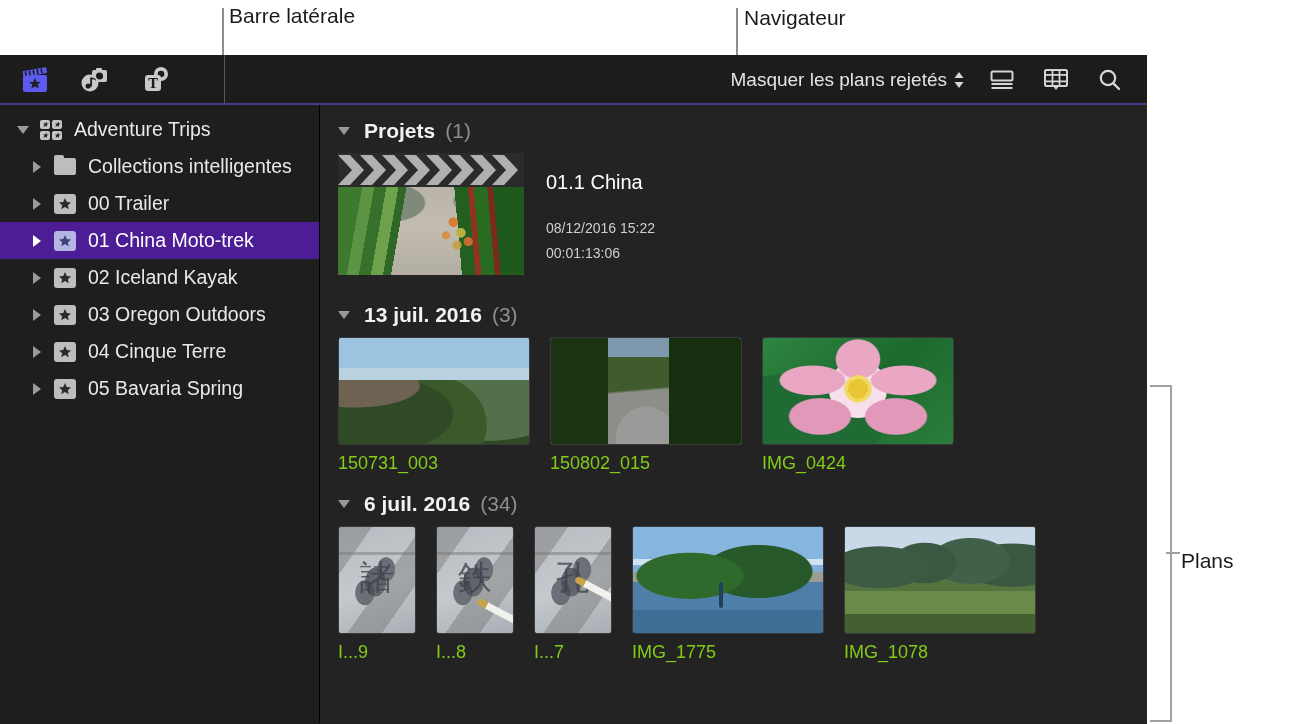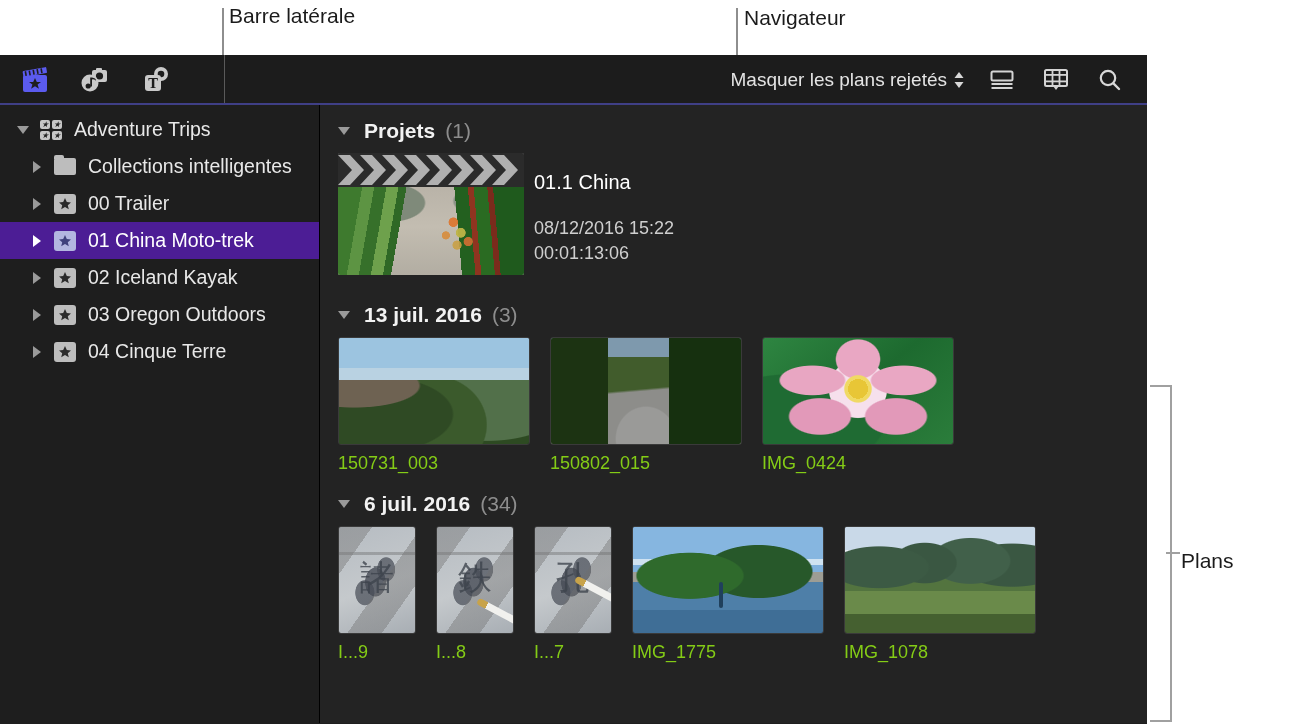--- a/index.html
+++ b/index.html
@@ -168,21 +168,21 @@
   .section-hdr {
     display: flex; align-items: baseline; gap: 10px;
     padding: 14px 0 10px 0;
     cursor: pointer;
   }
   .section-hdr .tri-down { align-self: center; margin-right: 4px; }
   .section-title { color: #f2f2f2; font-size: 21px; font-weight: bold; }
   .section-count { color: #8d8d8d; font-size: 21px; }
 
   
-  .project-row { display: flex; gap: 10px; align-items: flex-start; padding-bottom: 6px; }
+  .project-row { display: flex; gap: 22px; align-items: flex-start; padding-bottom: 6px; }
   .proj-thumb {
     width: 186px; height: 122px;
     border-radius: 2px; overflow: hidden;
     position: relative; background: #777;
     cursor: pointer;
   }
   .chev-band {
     position: absolute; left:0; top:0; width:100%; height: 34px;
     background: #2b2b2b;
     overflow: hidden;
@@ -197,21 +197,21 @@
       radial-gradient(circle at 64% 66%, rgba(200,160,70,.9) 0 3.2%, transparent 3.7%),
       radial-gradient(circle at 70% 62%, rgba(210,110,50,.9) 0 3%, transparent 3.5%),
       linear-gradient(100deg, #3e7a2e 0 12%, #5d9443 12% 18%, #36702a 18% 24%, #6ea14c 24% 30%, #2f6826 30% 34%, transparent 34%),
       linear-gradient(265deg, #1f5a1d 0 16%, #7a2b1c 16% 19%, #2a6b22 19% 26%, #8f3420 26% 29%, #23601f 29% 36%, transparent 36%),
       radial-gradient(ellipse at 28% 18%, #7f8a7a 0 18%, transparent 19%),
       radial-gradient(ellipse at 78% 16%, #8a9286 0 14%, transparent 15%),
       linear-gradient(180deg, #b9b3a8 0%, #c3bdb1 45%, #b2ada2 100%);
   }
   .proj-meta { padding-top: 18px; }
   .proj-name { color: #ffffff; font-size: 20px; margin-bottom: 22px; }
-  .proj-date { color: #cfcfcf; font-size: 18px; line-height: 25px; }
+  .proj-date { color: #cfcfcf; font-size: 14px; line-height: 25px; }
 
   
   .clip-grid { display: flex; gap: 20px; align-items: flex-start; }
   .clip { cursor: pointer; }
   .clip-thumb {
     border-radius: 3px;
     overflow: hidden;
     border: 1px solid #3a3a3a;
     position: relative;
   }
@@ -501,20 +501,33 @@
           <span class="ic">
             <span class="starbox">
                 <svg width="14" height="13" viewBox="0 0 14 13">
                   <polygon points="7,1 8.8,5.1 13,5.4 9.8,8.2 10.8,12.3 7,10 3.2,12.3 4.2,8.2 1,5.4 5.2,5.1" fill="#2b2b2b"></polygon>
                 </svg>
               </span>
           </span>
           <span>04 Cinque Terre</span>
         </div>
 
+        <div class="row lvl1">
+          <span class="disc">
+              <i class="tri"></i>
+            </span>
+          <span class="ic">
+            <span class="starbox">
+                <svg width="14" height="13" viewBox="0 0 14 13">
+                  <polygon points="7,1 8.8,5.1 13,5.4 9.8,8.2 10.8,12.3 7,10 3.2,12.3 4.2,8.2 1,5.4 5.2,5.1" fill="#2b2b2b"></polygon>
+                </svg>
+              </span>
+          </span>
+          <span>05 Bavaria Spring</span>
+        </div>
       </div>
 
       <div id="browser">
 
         <div class="section-hdr">
           <i class="tri-down"></i>
           <span class="section-title">Projets</span>
           <span class="section-count">(1)</span>
         </div>
 

